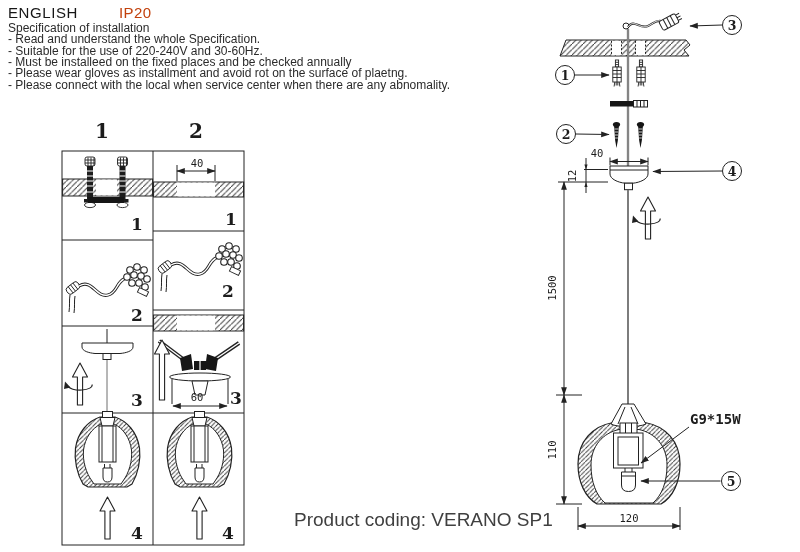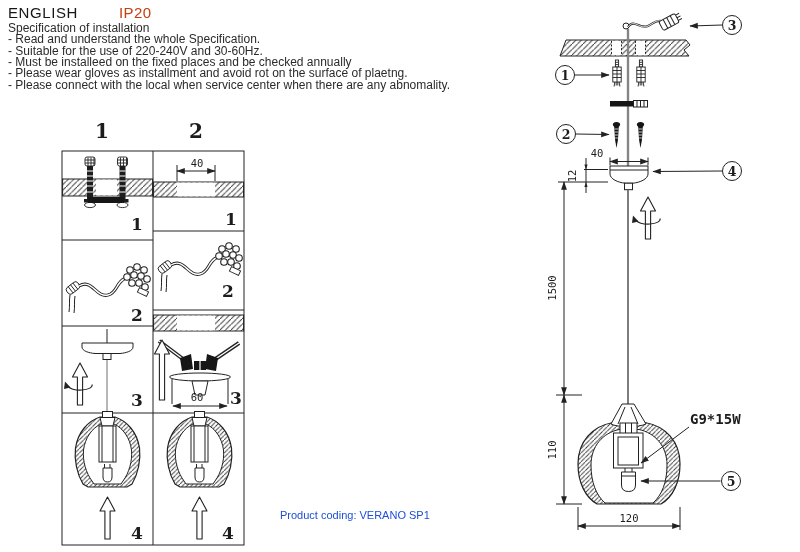--- a/index.html
+++ b/index.html
@@ -1,21 +1,21 @@
 <!DOCTYPE html>
 <html><head>
 <meta charset="utf-8">
 <style>
   html,body{margin:0;padding:0;background:#fff}
   .page{position:relative;width:800px;height:552px;background:#fff;overflow:hidden;
         font-family:"Liberation Sans",sans-serif;color:#1c1c1c}
   .hdr-lang{position:absolute;left:8px;top:4px;font-size:15px;letter-spacing:.6px;color:#161616}
   .hdr-ip{position:absolute;left:119px;top:4px;font-size:15px;letter-spacing:.4px;color:#c2410c}
   .spec{position:absolute;left:8px;top:23px;font-size:12px;line-height:11.35px;color:#2b2b2b;white-space:nowrap}
-  .footer{position:absolute;left:280px;top:509px;font-size:11px;color:#1d4ed8}
+  .footer{position:absolute;left:294px;top:509px;font-size:19px;color:#404040}
   svg{position:absolute;left:0;top:0}
   .s{stroke:#222;stroke-width:1;fill:none}
   .sw{stroke:#222;stroke-width:1;fill:#fff}
   .sb{fill:#161616;stroke:none}
   text{fill:#1c1c1c}
   .dimt{font:10.5px "DejaVu Sans Mono",monospace;text-anchor:middle}
   .lbl{font:bold 17px "DejaVu Serif",serif;text-anchor:middle}
   .hdt{font:bold 20px "DejaVu Serif",serif;text-anchor:middle}
   .ct{font:bold 12.5px "DejaVu Serif",serif;text-anchor:middle}
   .g9{font:bold 14px "DejaVu Sans Mono",monospace}

